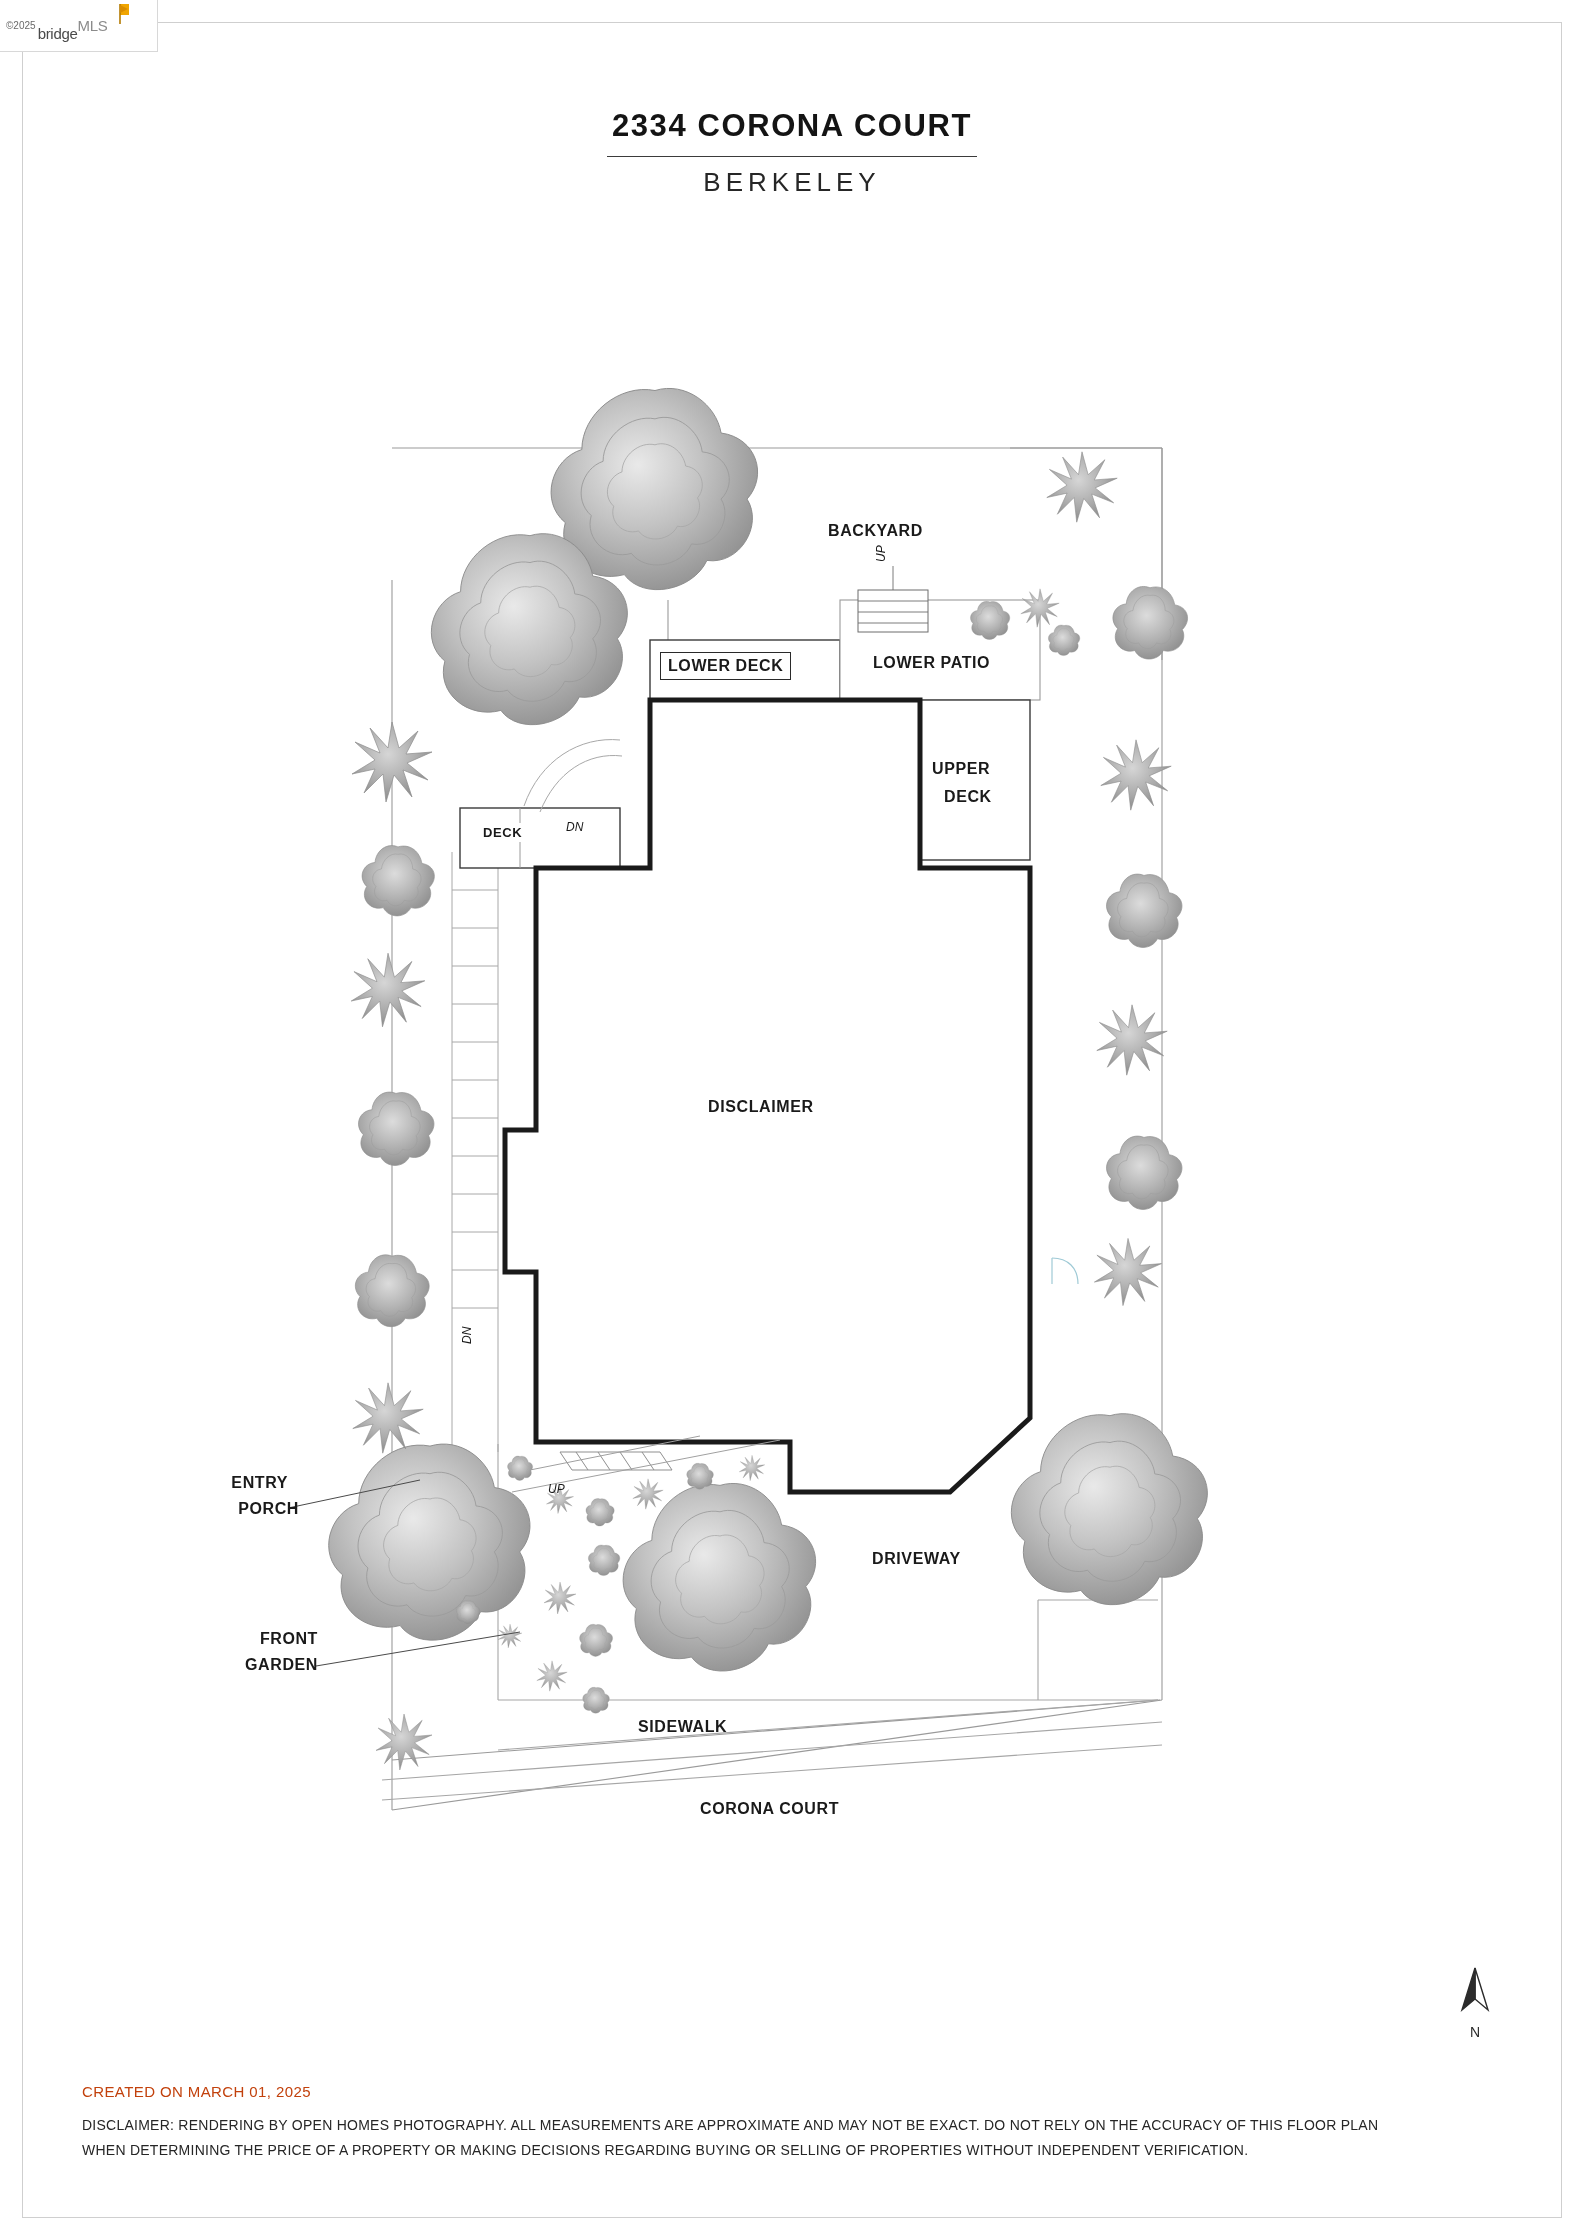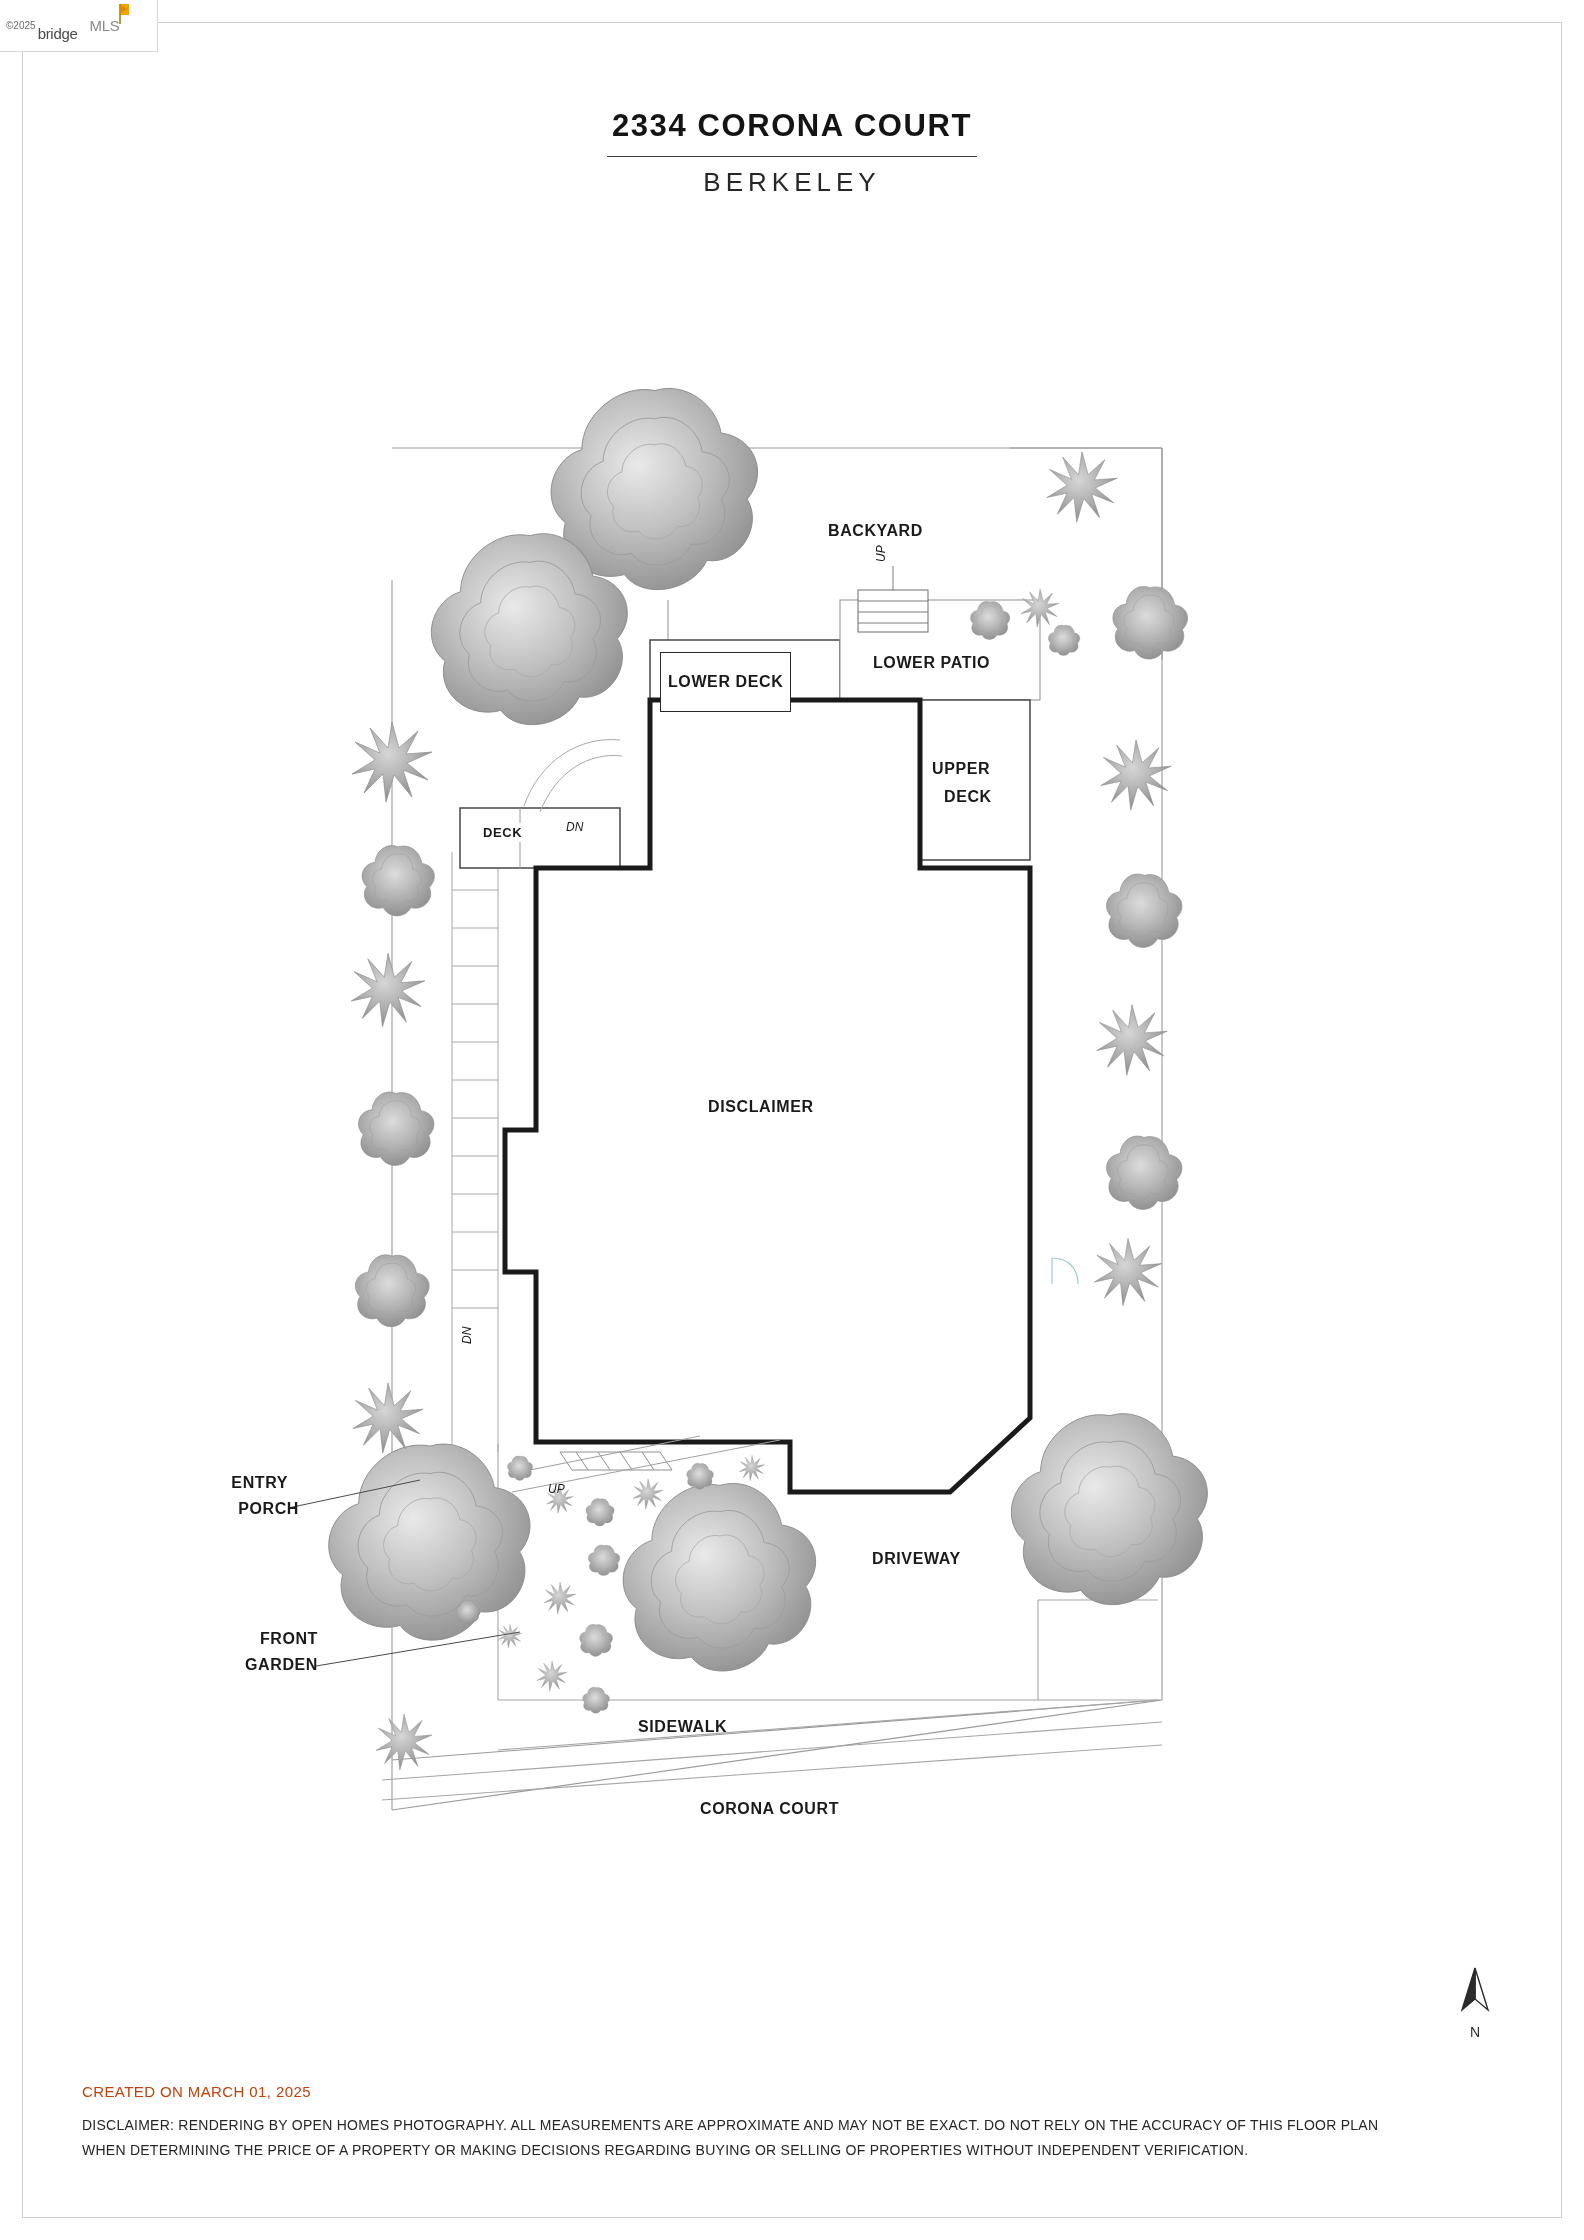--- a/index.html
+++ b/index.html
@@ -42,21 +42,20 @@
   .watermark .wm-bridge {
     font-size: 15px;
     color: #4a4a4a;
     letter-spacing: -0.3px;
     margin-top: 16px;
   }
   .watermark .wm-mls {
     font-size: 15px;
     color: #8b8b8b;
     letter-spacing: -0.3px;
-    margin-left: 12px;
   }
   .wm-flag {
     position: absolute;
     left: 118px;
     top: 4px;
     width: 13px;
     height: 20px;
   }
   
   .frame {
@@ -106,21 +105,21 @@
     position: absolute;
     font-size: 16px;
     font-weight: bold;
     letter-spacing: 0.6px;
     color: #1a1a1a;
     white-space: nowrap;
   }
   .label.boxed {
     background: #ffffff;
     border: 1px solid #2a2a2a;
-    padding: 20px 7px;
+    padding: 4px 7px;
   }
   .label.plainbox {
     background: #ffffff;
     padding: 2px 5px;
   }
   .label.small {
     font-size: 13px;
   }
   .label.italic {
     font-style: italic;

